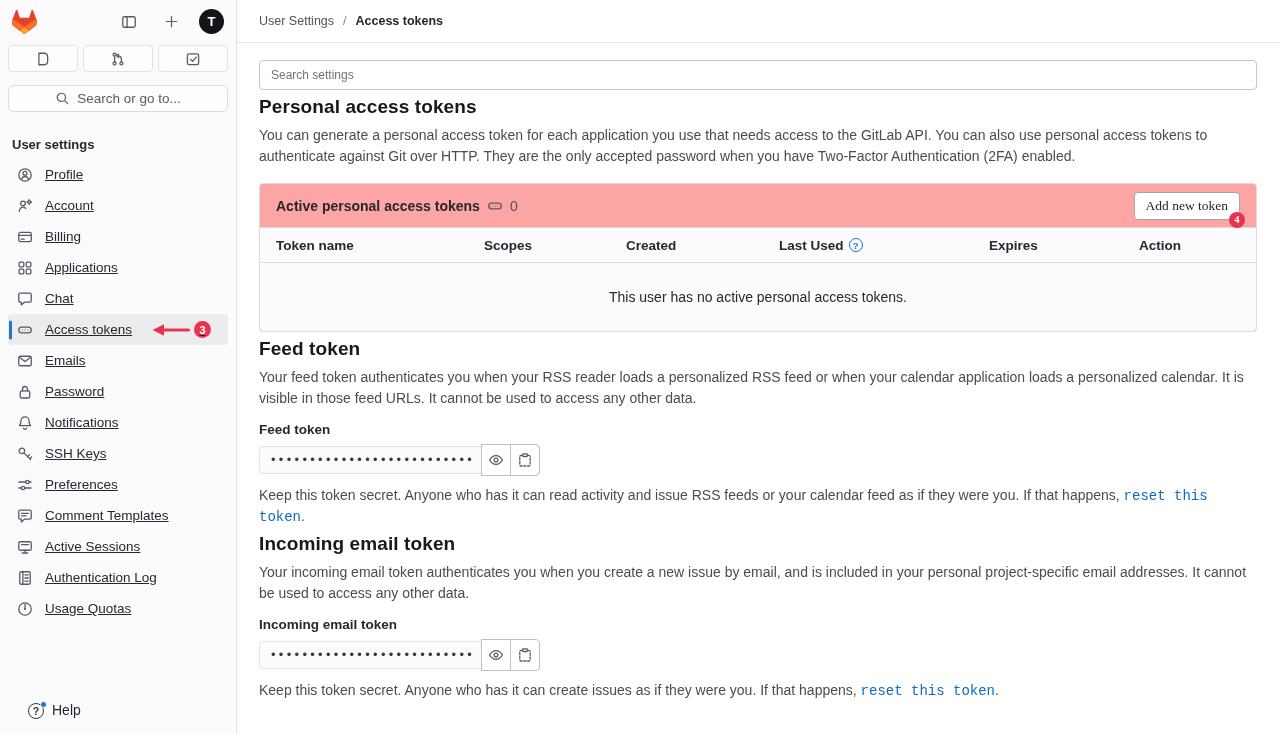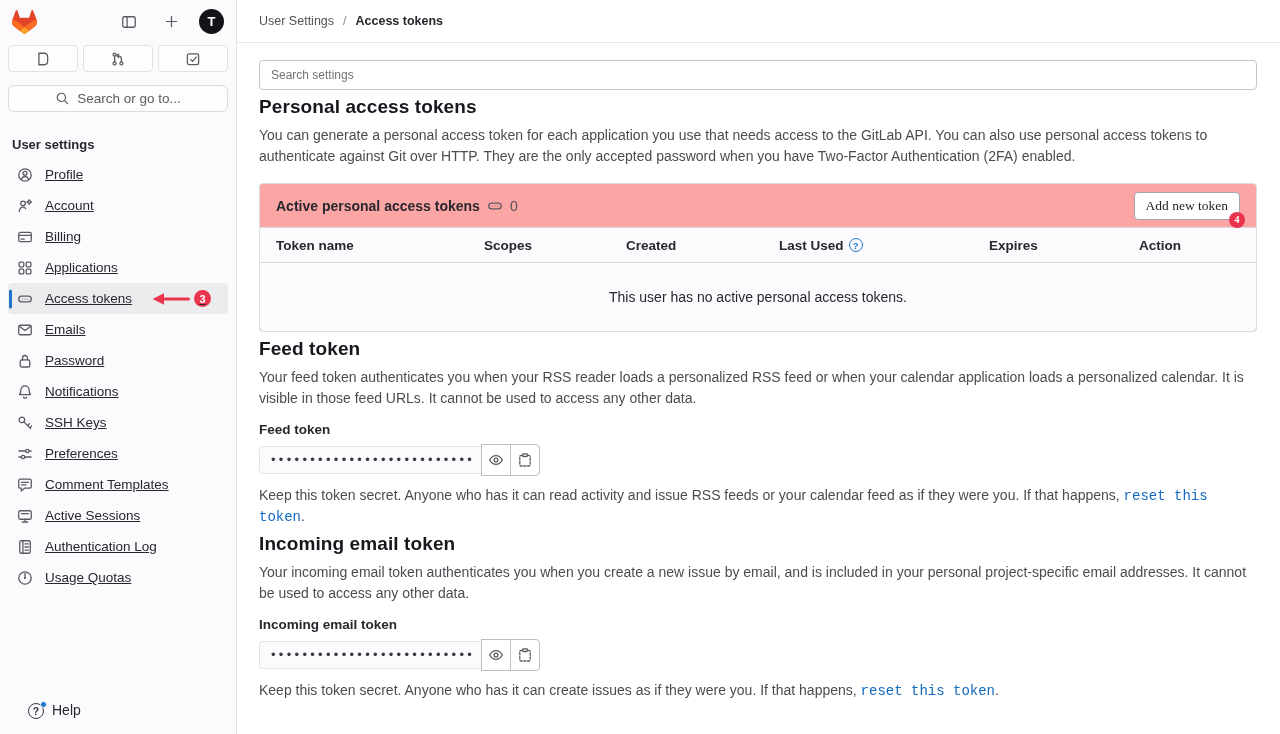--- a/index.html
+++ b/index.html
@@ -203,20 +203,28 @@
       <span class="nav-ic">
           <svg class="ic" width="16" height="16" viewBox="0 0 16 16">
             <rect x="2.1" y="2.1" width="4.7" height="4.7" rx="1.2"></rect>
             <rect x="9.2" y="2.1" width="4.7" height="4.7" rx="1.2"></rect>
             <rect x="2.1" y="9.2" width="4.7" height="4.7" rx="1.2"></rect>
             <rect x="9.2" y="9.2" width="4.7" height="4.7" rx="1.2"></rect>
           </svg>
         </span>
       <span>Applications</span>
     </div>
+    <div class="nav-item">
+      <span class="nav-ic">
+          <svg class="ic" width="16" height="16" viewBox="0 0 16 16">
+            <path d="M12.8 2.2H3.2c-.8 0-1.45.65-1.45 1.45v6.1c0 .8.65 1.45 1.45 1.45h1.1v2.7l3.2-2.7h5.3c.8 0 1.45-.65 1.45-1.45v-6.1c0-.8-.65-1.45-1.45-1.45z"></path>
+          </svg>
+        </span>
+      <span>Chat</span>
+    </div>
     <div class="nav-item active">
       <span class="indicator"></span>
       <span class="nav-ic">
           <svg class="ic" width="16" height="16" viewBox="0 0 16 16">
             <rect x="1.75" y="5.1" width="12.5" height="5.8" rx="2.9"></rect>
             <circle cx="5.3" cy="8" r="0.55" fill="#5b5a61" stroke="none"></circle>
             <circle cx="8" cy="8" r="0.55" fill="#5b5a61" stroke="none"></circle>
             <circle cx="10.7" cy="8" r="0.55" fill="#5b5a61" stroke="none"></circle>
           </svg>
         </span>

